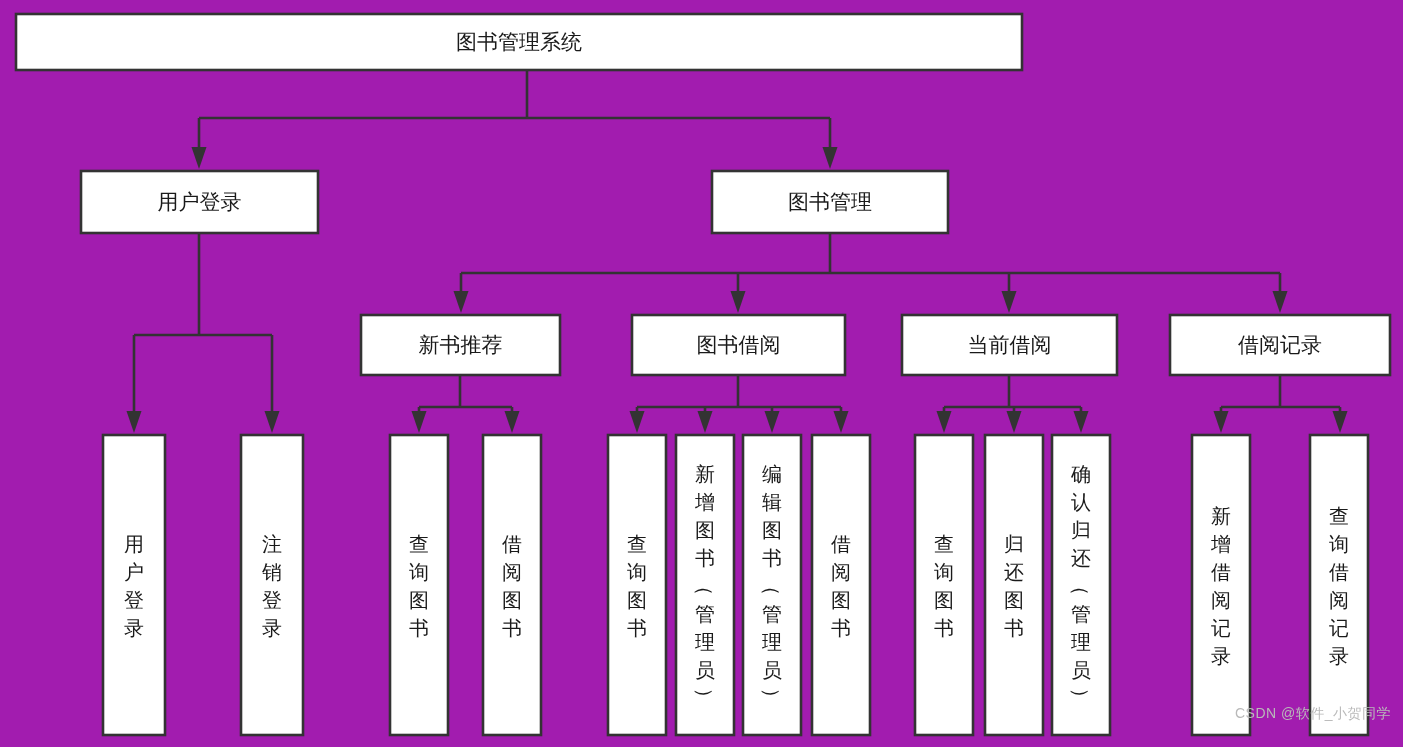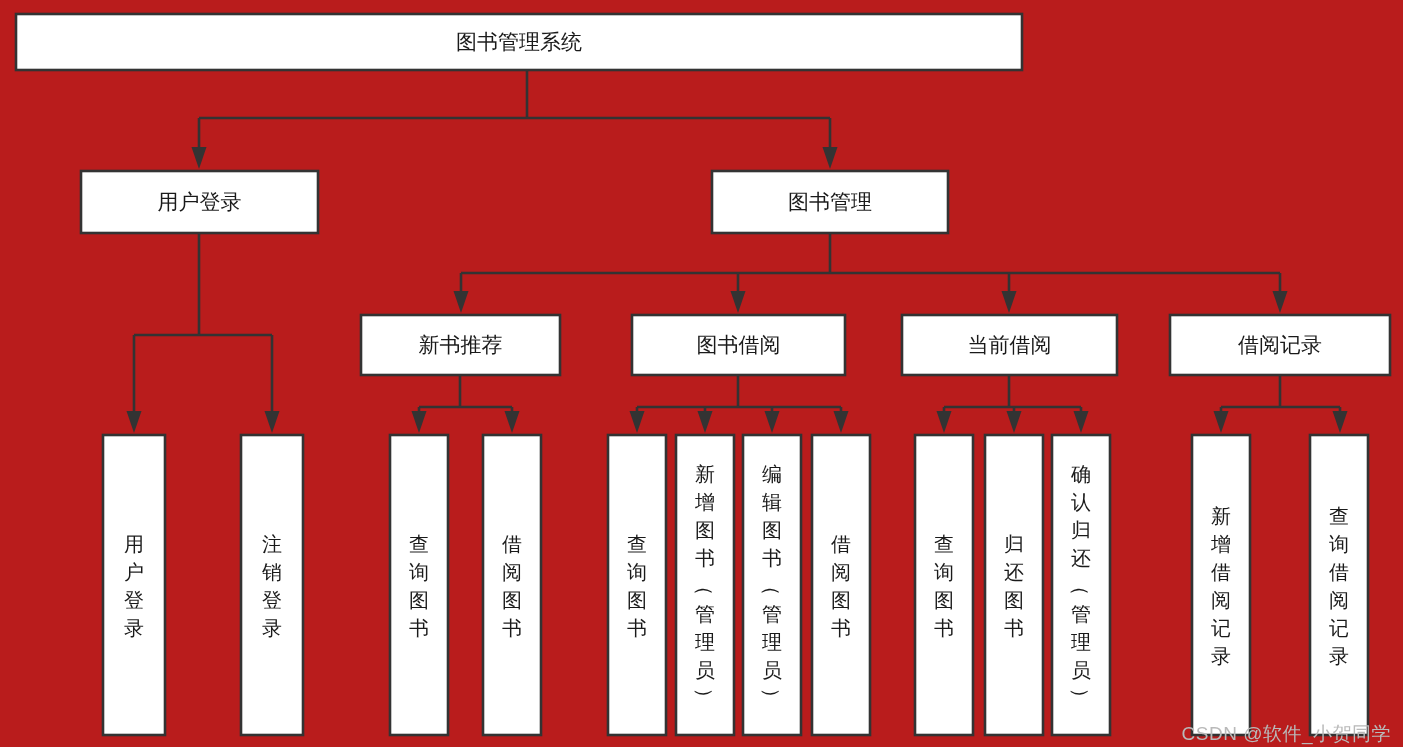--- a/index.html
+++ b/index.html
@@ -8,21 +8,21 @@
     padding: 0;
     background: #ffffff;
   }
   body {
     font-family: "Liberation Sans", "DejaVu Sans", sans-serif;
   }
   #diagram-root {
     position: relative;
     width: 1403px;
     height: 747px;
-    background: #b91c1c;
+    background: #a21caf;
     overflow: hidden;
   }
   svg.diagram-canvas {
     position: absolute;
     left: 0;
     top: 0;
     width: 1405px;
     height: 747px;
     display: block;
   }
@@ -51,23 +51,23 @@
   }
   .node-label-v {
     fill: #1a1a1a;
     font-family: "Liberation Sans", "DejaVu Sans", sans-serif;
     font-size: 20px;
     text-anchor: middle;
   }
   .watermark-text {
     position: absolute;
     right: 12px;
-    bottom: 0;
+    bottom: 24px;
     color: #b9b9b9;
-    font-size: 19px;
+    font-size: 14px;
     font-family: "Liberation Sans", "DejaVu Sans", sans-serif;
     letter-spacing: 0.5px;
     white-space: nowrap;
     pointer-events: none;
   }
 </style>
 </head>
 <body>
 
 <div id="diagram-root">

